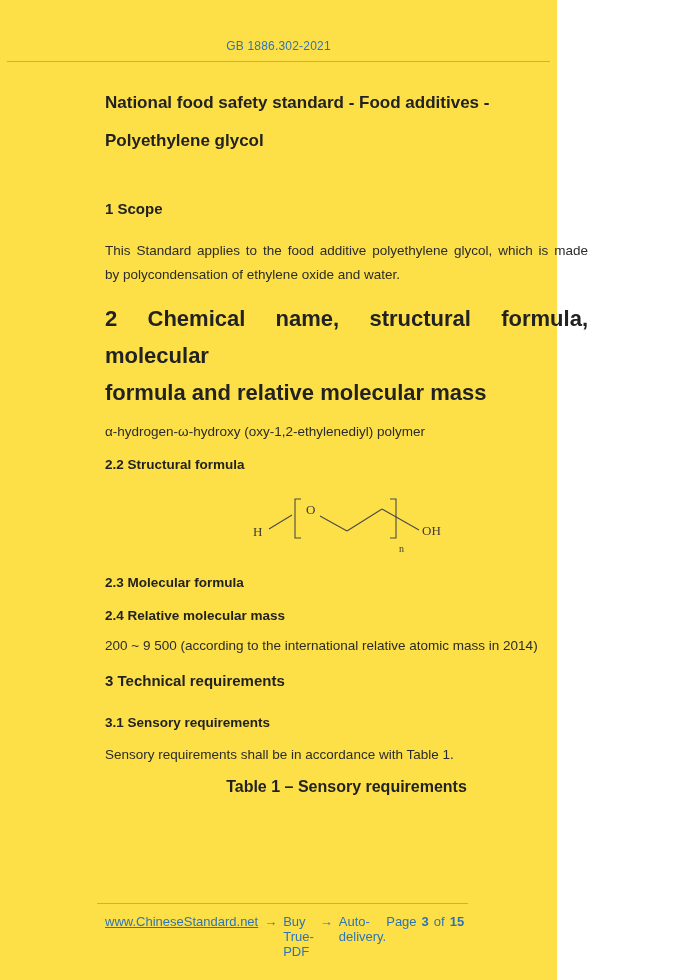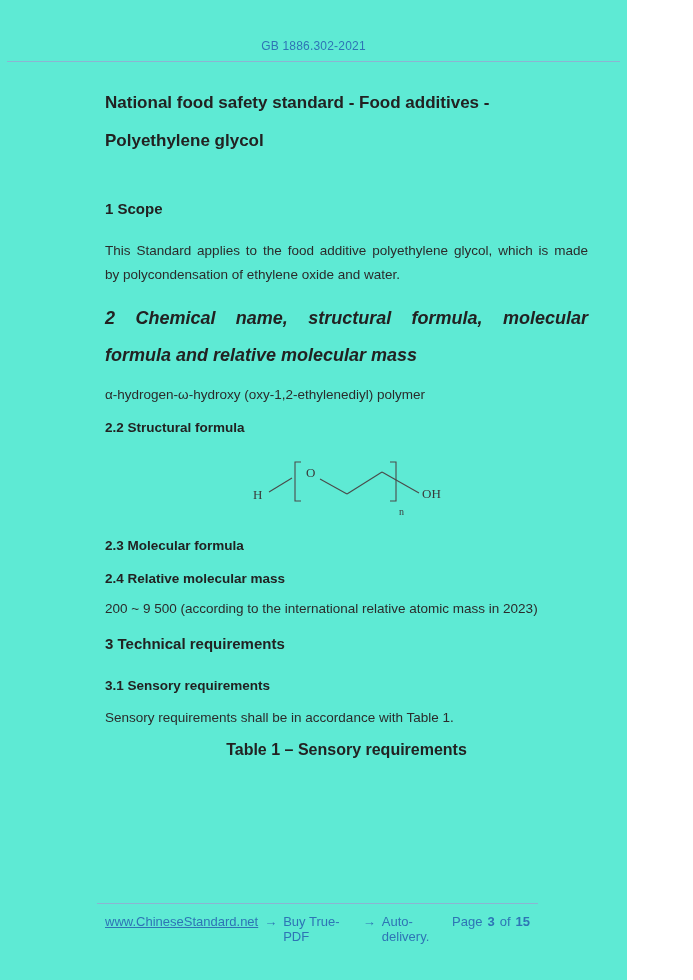--- a/index.html
+++ b/index.html
@@ -4,21 +4,21 @@
 <style>
   * { margin: 0; padding: 0; box-sizing: border-box; }
   html, body { background: #ffffff; }
   body {
     width: 693px; height: 980px;
     font-family: "Liberation Sans", sans-serif;
     color: #2b2b2b;
     position: relative;
     overflow: hidden;
   }
-  .page { width: 627px; height: 980px; position: relative; background: #5eead4; }
+  .page { width: 557px; height: 980px; position: relative; background: #fde047; }
   .content { margin: 0 105px; width: 483px; }
 
   .doc-number {
     padding-top: 39px;
     text-align: center;
     font-size: 12px;
     color: #2E74B5;
     letter-spacing: 0.2px;
   }
   .header-rule {
@@ -36,25 +36,24 @@
     color: #222;
   }
 
   .h-section {
     font-size: 15px;
     font-weight: bold;
     line-height: 23px;
     color: #222;
   }
   .h-section-just {
-    font-size: 18px;
+    font-size: 22px;
     font-weight: bold;
     color: #222;
     line-height: 37px;
-    font-style: italic;
   }
   .h-section-just .just-line { text-align: justify; text-align-last: justify; }
   .h-sub {
     font-size: 13.5px;
     font-weight: bold;
     line-height: 20px;
     color: #222;
   }
   .body-text {
     font-size: 13.5px;
@@ -168,21 +167,21 @@
         <text x="63" y="29" font-size="13">O</text>
         <text x="156" y="67" font-size="10">n</text>
         <text x="179" y="50" font-size="13">OH</text>
       </svg>
     </div>
 
     <div class="h-sub mt-23">2.3 Molecular formula</div>
 
 
     <div class="h-sub mt-24">2.4 Relative molecular mass</div>
-    <div class="body-text mt-mass">200 ~ 9 500 (according to the international relative atomic mass in 2023)</div>
+    <div class="body-text mt-mass">200 ~ 9 500 (according to the international relative atomic mass in 2014)</div>
 
     <div class="h-section mt-s3">3 Technical requirements</div>
 
     <div class="h-sub mt-31">3.1 Sensory requirements</div>
     <div class="body-text mt-sensory">Sensory requirements shall be in accordance with Table 1.</div>
 
     <div class="table-caption mt-caption">Table 1 – Sensory requirements</div>
 
   </div>
 

